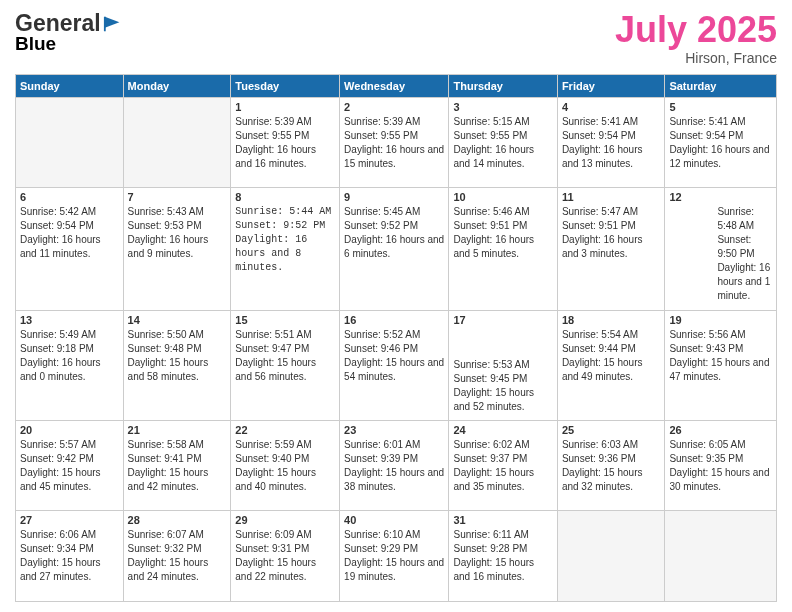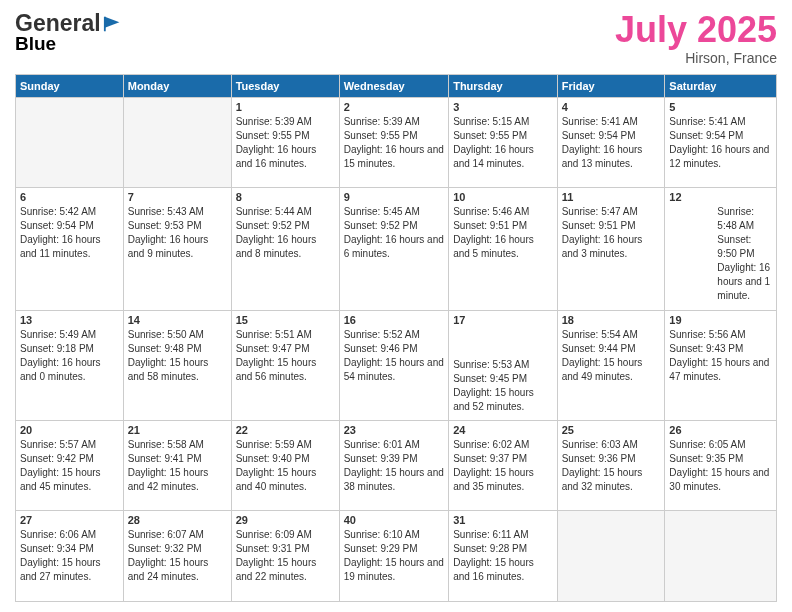--- a/index.html
+++ b/index.html
@@ -165,21 +165,21 @@
 Daylight: 16 hours and 11 minutes.</div>
           </td>
           <td>
             <span class="day-number">7</span>
             <div class="day-info" style="white-space: pre-line;">Sunrise: 5:43 AM
 Sunset: 9:53 PM
 Daylight: 16 hours and 9 minutes.</div>
           </td>
           <td>
             <span class="day-number">8</span>
-            <div class="day-info" style="white-space: pre-line;">Sunrise: 5:44 AM
+            <div class="day-info" style="white-space: pre-line; font-family: Liberation Mono, monospace;">Sunrise: 5:44 AM
 Sunset: 9:52 PM
 Daylight: 16 hours and 8 minutes.</div>
           </td>
           <td>
             <span class="day-number">9</span>
             <div class="day-info" style="white-space: pre-line;">Sunrise: 5:45 AM
 Sunset: 9:52 PM
 Daylight: 16 hours and 6 minutes.</div>
           </td>
           <td>

